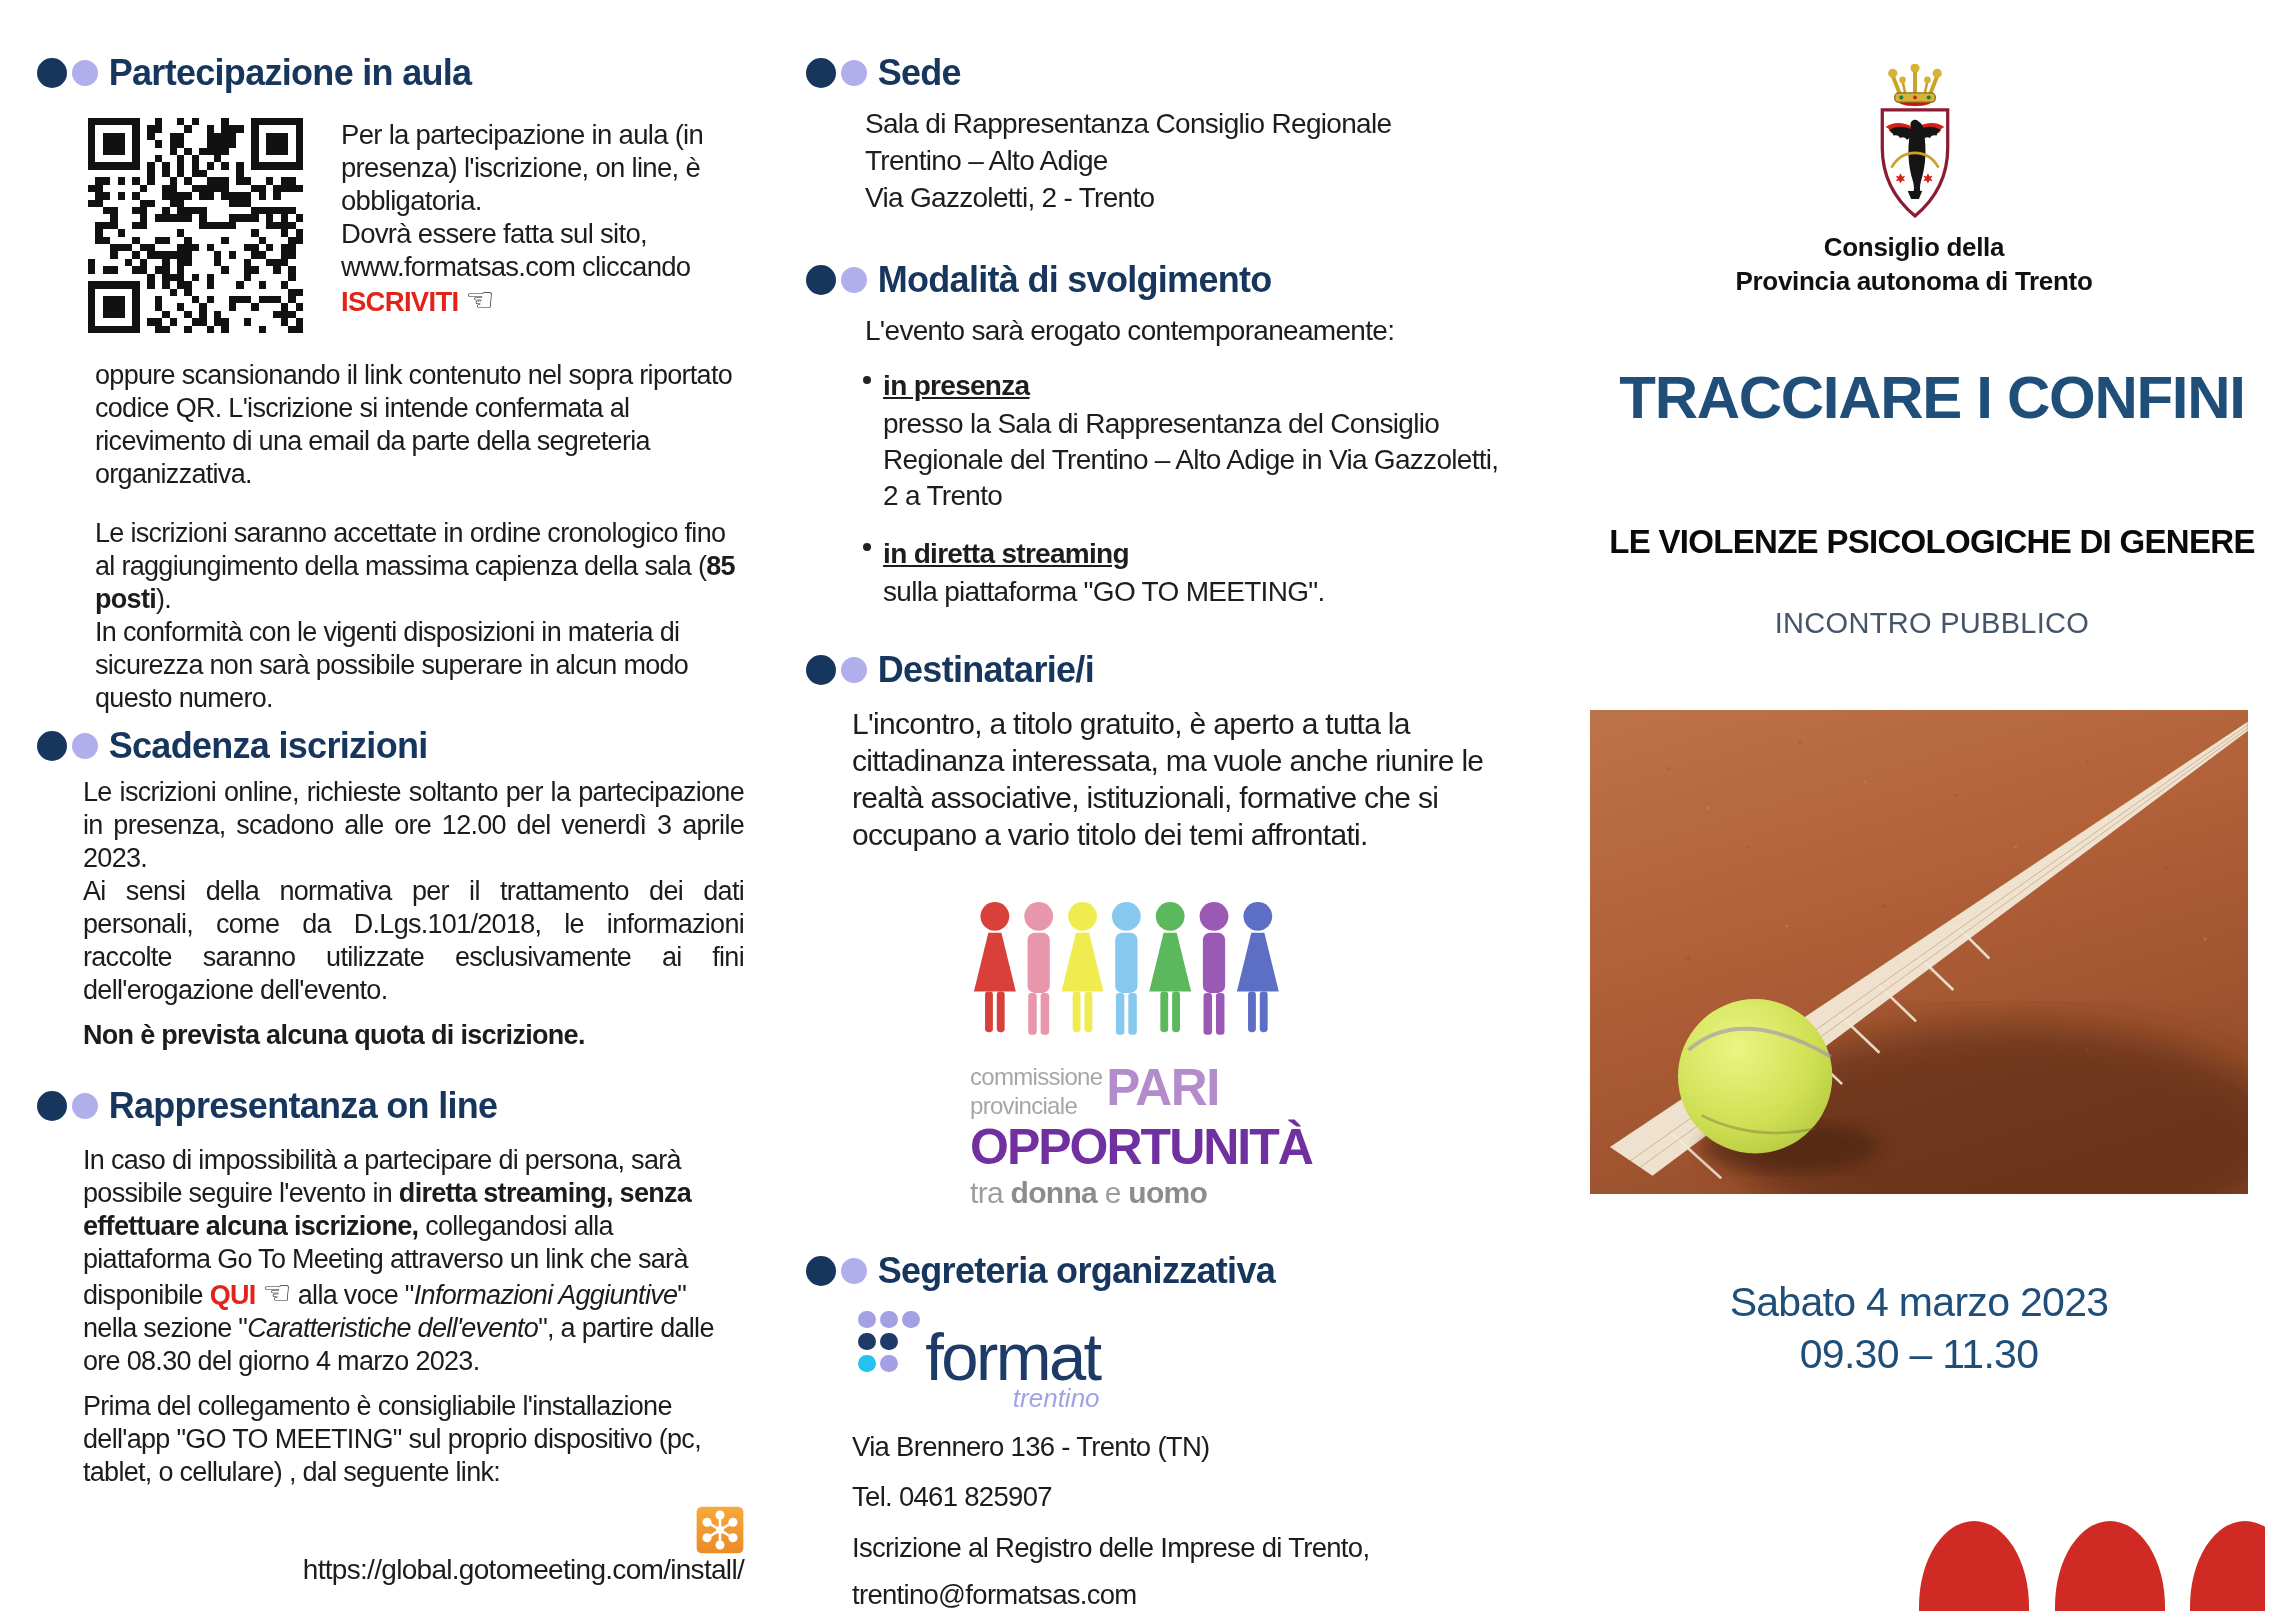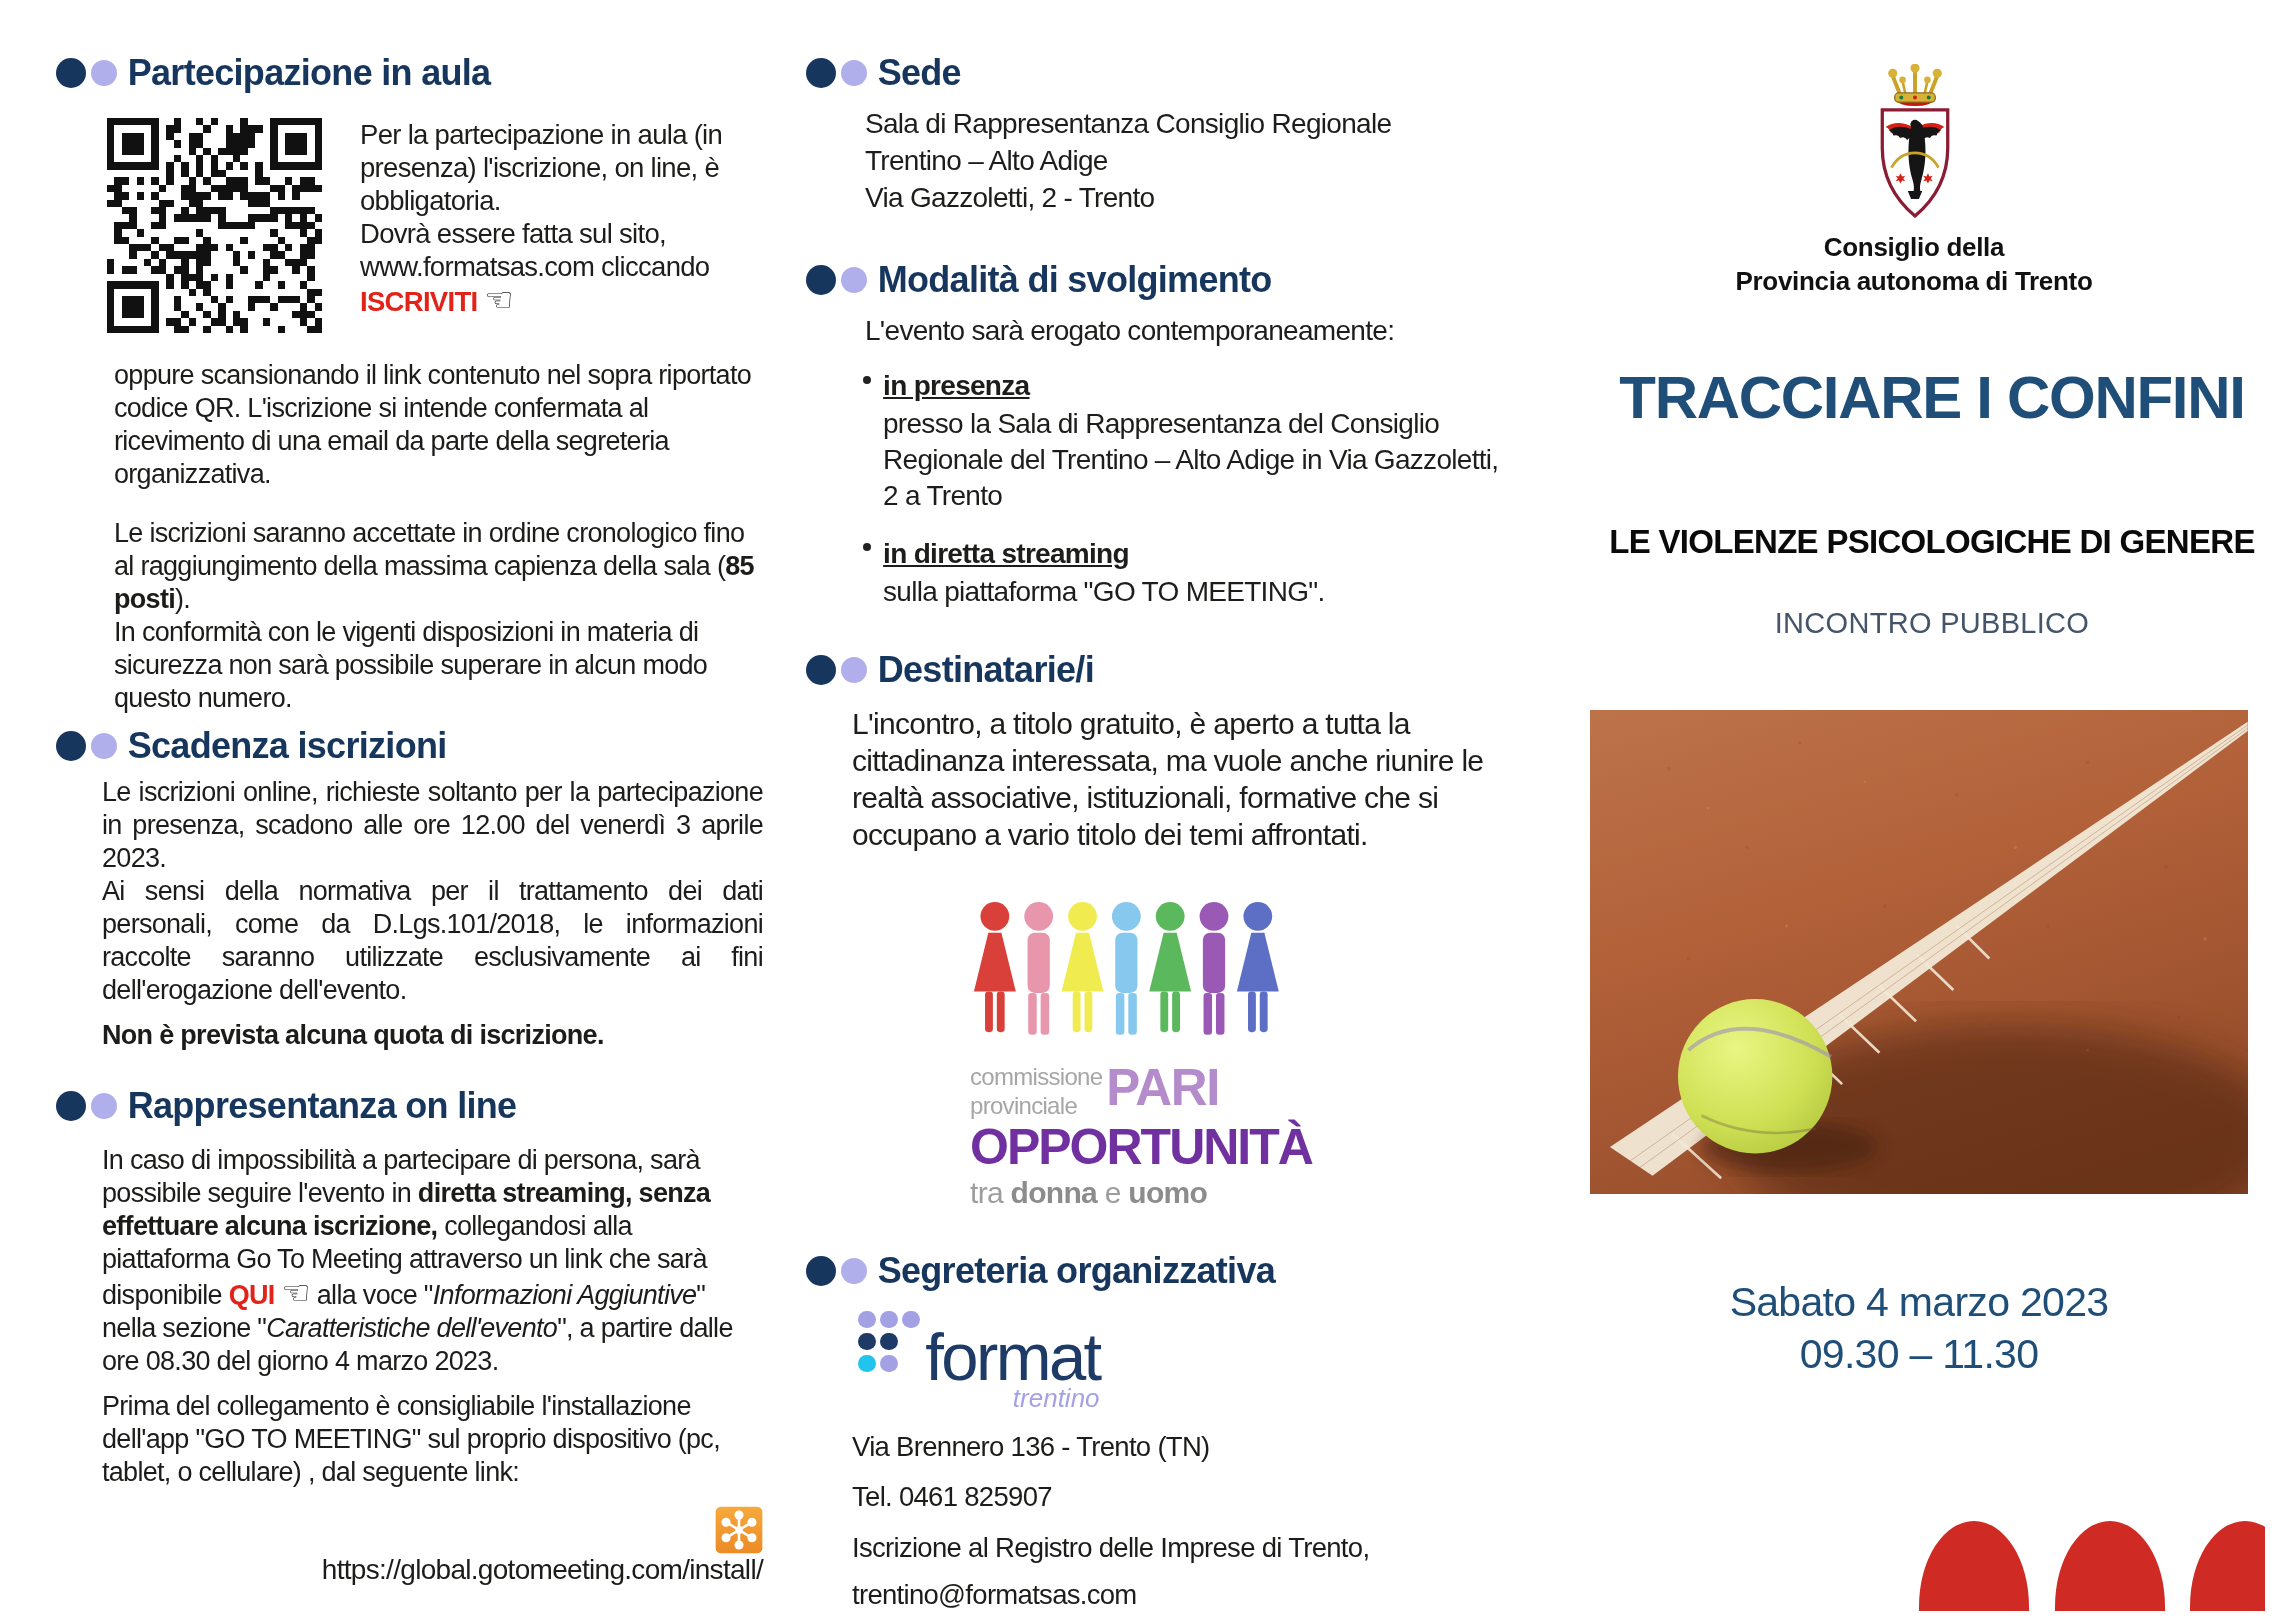--- a/index.html
+++ b/index.html
@@ -12,21 +12,21 @@
   .sec-h .d2{width:26px;height:26px;border-radius:50%;background:#b1aeec;margin-left:5.2px;flex:0 0 auto;}
   .sec-h h2{margin:0 0 0 10.5px;font-size:36px;font-weight:bold;color:#17365d;letter-spacing:-0.7px;white-space:nowrap;}
   p{margin:0;}
   .body{font-size:27px;line-height:33px;letter-spacing:-0.7px;color:#1c1c1a;}
   b{font-weight:bold;}
   .red{color:#e2231a;font-weight:bold;}
   .hand{font-size:33px;color:#222;margin-left:6.5px;}
   .just{text-align:justify;}
   .ital{font-style:italic;}
   
-  .col-left{left:56px;width:707px;}
+  .col-left{left:37px;width:707px;}
   .qr-row{display:flex;margin-top:23.6px;}
   .qr-box{width:215px;height:215px;margin-left:51px;flex:0 0 auto;}
   .qr-box svg{width:100%;height:100%;}
   .qr-side{margin-left:38px;width:399px;font-size:27.5px;line-height:33px;letter-spacing:-0.7px;}
   .p2{margin:26px 0 0 58px;width:641px;}
   .p3{margin:26px 0 0 58px;width:654px;}
   .h2m{margin-top:10.5px;text-align:center;}
   .p45{margin:9.2px 0 0 46px;width:661px;}
   .p6{margin:11.8px 0 0 46px;font-weight:bold;}
   .h3m{margin-top:33px;}

